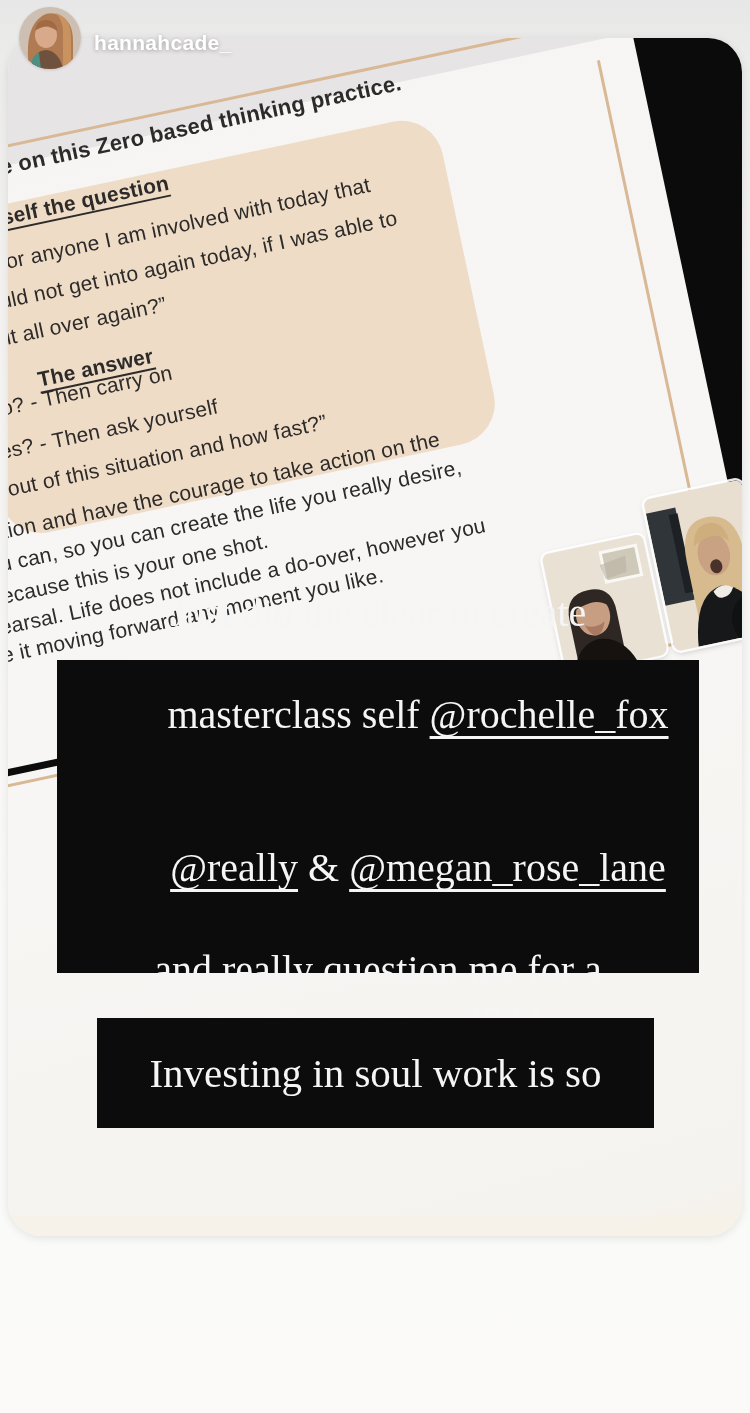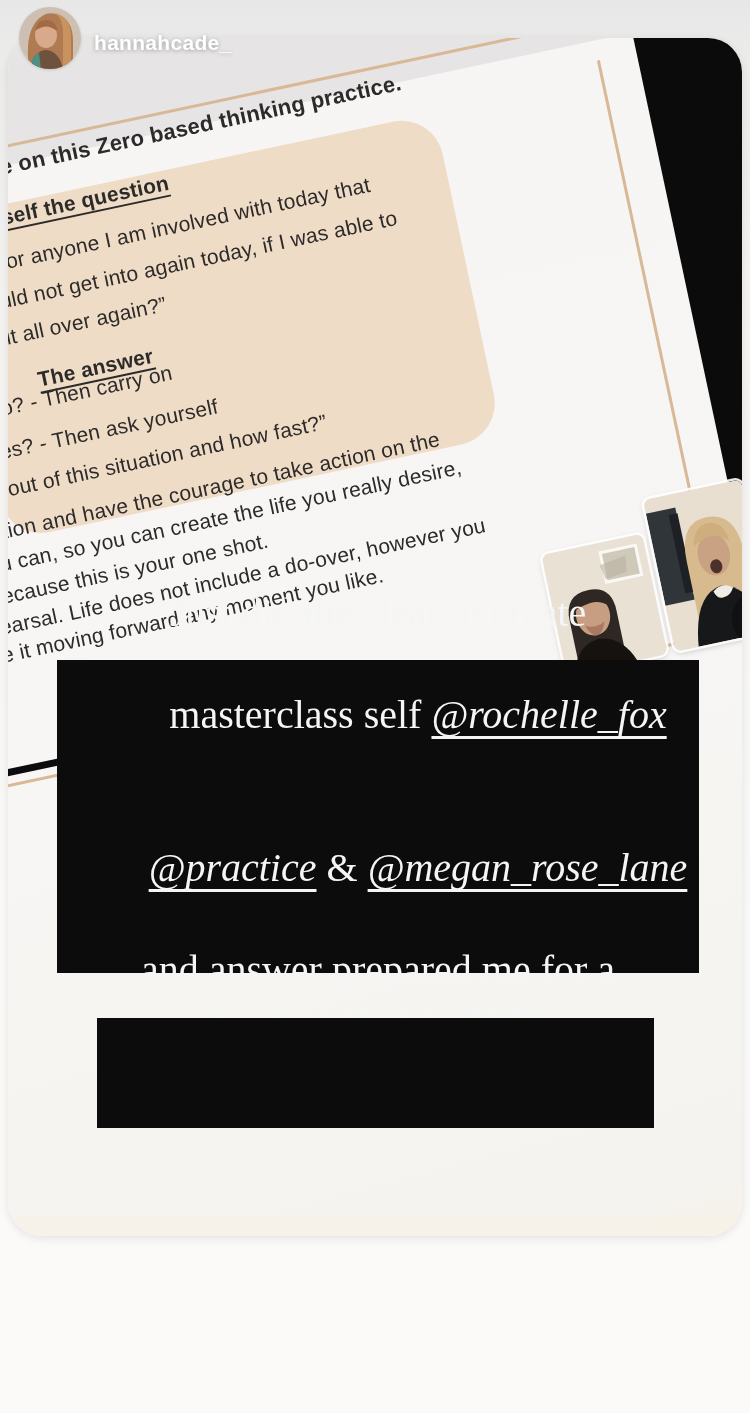--- a/index.html
+++ b/index.html
@@ -59,21 +59,21 @@
     position:absolute;background:#0c0c0c;z-index:10;
     display:flex;flex-direction:column;justify-content:center;align-items:center;
     color:#f5f5f5;font-family:"Liberation Serif","DejaVu Serif",serif;
   }
   .caption-1{left:49px;top:622px;width:642px;height:313px;}
   .caption-2{left:89px;top:980px;width:557px;height:110px;}
   .cap-line{white-space:pre;text-align:center;font-size:40px;line-height:51px;}
   .caption-2 .cap-line{font-size:41px;line-height:53px;}
   .mention{
     text-decoration:underline;text-decoration-thickness:3px;
-    text-underline-offset:8px;text-decoration-skip-ink:none;font-style:italic;
+    text-underline-offset:8px;text-decoration-skip-ink:none;
   }
   .heart{color:#ececec;font-size:42px;padding-left:10px;}
   
   .avatar{
     position:absolute;left:19px;top:7px;width:62px;height:62px;border-radius:50%;
     overflow:hidden;z-index:20;box-shadow:0 1px 3px rgba(0,0,0,.15);
   }
   .username{
     position:absolute;left:94px;top:24px;z-index:20;color:#ffffff;
     font:600 21px "Liberation Sans",sans-serif;letter-spacing:.3px;
@@ -141,27 +141,28 @@
         <ellipse cx="84" cy="140" rx="22" ry="26" fill="#101113"></ellipse>
       </svg>
     </div>
 
     <div class="caption caption-1">
       <div class="cap-line">Just did the clear to create</div>
       <div class="cap-line">
         <span>masterclass self </span><span class="mention">@rochelle_fox</span>
       </div>
       <div class="cap-line">
-        <span class="mention">@practice</span><span> &amp; </span><span class="mention">@megan_rose_lane</span>
+        <span class="mention">@really</span><span> &amp; </span><span class="mention">@megan_rose_lane</span>
       </div>
-      <div class="cap-line">and answer prepared me for a</div>
+      <div class="cap-line">and really question me for a</div>
       <div class="cap-line">positive start to 2022.</div>
     </div>
 
     <div class="caption caption-2">
+      <div class="cap-line">Investing in soul work is so</div>
     </div>
 
     <div class="card-bottom-band"></div>
   </div>
 
   <div class="avatar">
     <svg width="62" height="62" viewBox="0 0 62 62">
       <rect width="62" height="62" fill="#cdbfb2"></rect>
       <path d="M10 62 Q6 30 16 16 Q26 2 40 8 Q54 14 54 34 L54 62 Z" fill="#b07a52"></path>
       <path d="M36 6 Q52 10 52 30 L52 62 L44 62 L44 26 Q44 12 36 6 Z" fill="#c8935f"></path>

